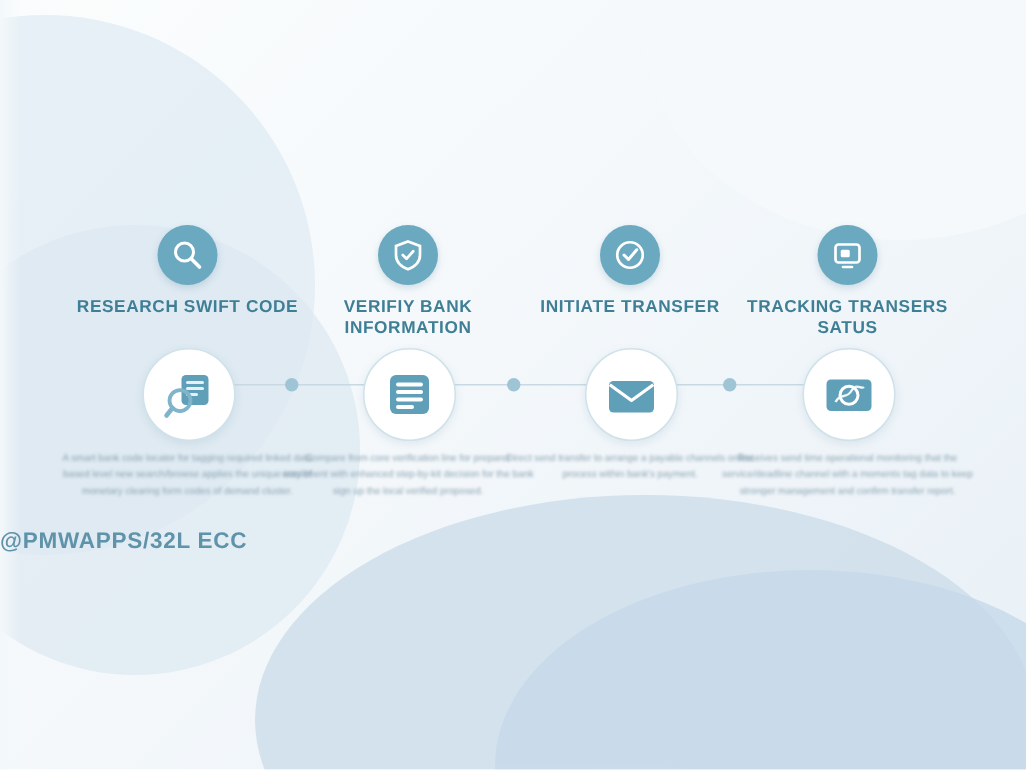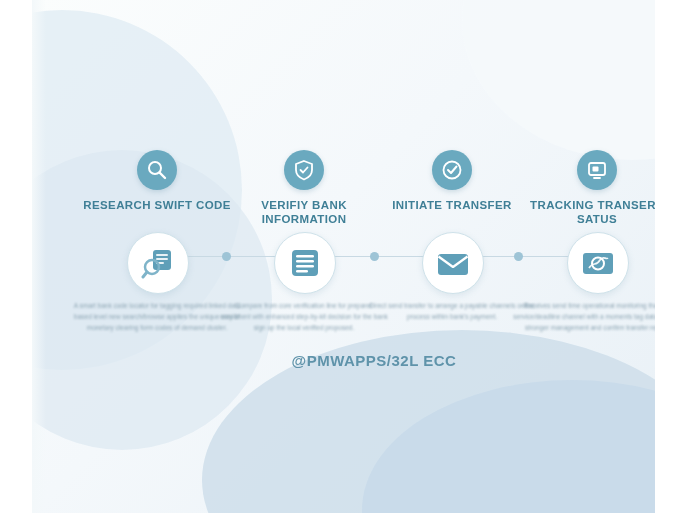--- a/index.html
+++ b/index.html
@@ -8,25 +8,24 @@
   }
   body {
     width: 684px;
     height: 513px;
     overflow: hidden;
     font-family: "Liberation Sans", sans-serif;
     background: #ffffff;
   }
   #stage {
     position: relative;
-    width: 623px;
+    width: 684px;
     height: 513px;
     overflow: hidden;
     background: linear-gradient(135deg, #fbfdfd 0%, #f4f8fb 45%, #e8f0f6 100%);
-    margin-left: 32px;
   }
   
   .blob {
     position: absolute;
     border-radius: 50%;
     filter: blur(0.3px);
   }
   .blob-left {
     left: -150px;
     top: 10px;
@@ -152,21 +151,21 @@
     line-height: 11px;
     color: #8ea6b4;
     filter: blur(0.9px);
     text-align: center;
   }
   .watermark {
     position: absolute;
     left: 0;
     top: 352px;
     width: 684px;
-    text-align: center;
+    text-align: left;
     font-size: 15px;
     font-weight: bold;
     letter-spacing: 0.5px;
     color: #5f93aa;
     filter: blur(0.5px);
   }
 </style>
 </head>
 <body>
 

